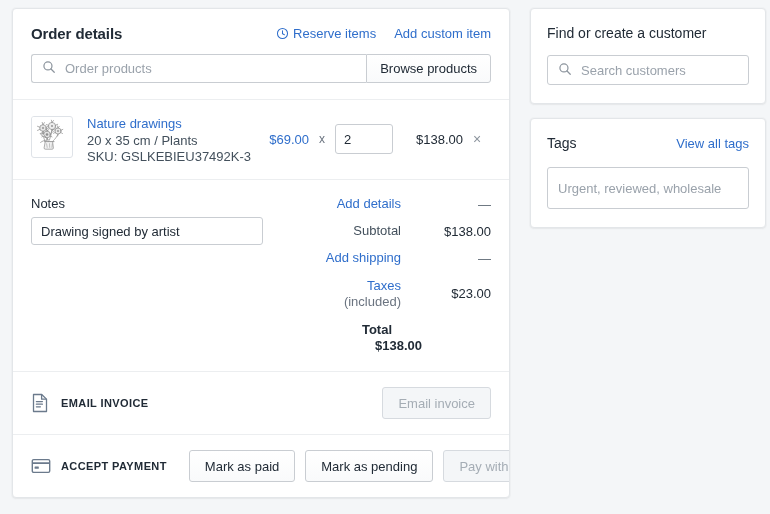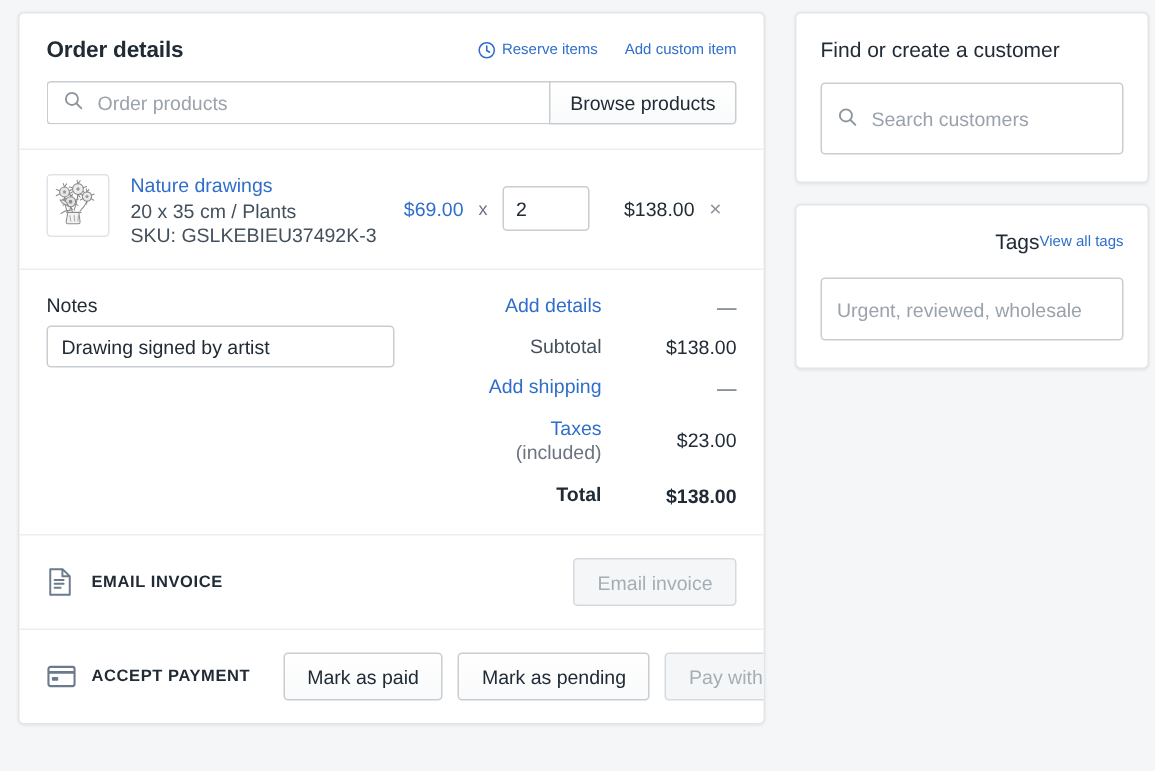--- a/index.html
+++ b/index.html
@@ -52,21 +52,21 @@
     color: #212b36;
     letter-spacing: -0.1px;
   }
   .hdr-actions {
     display: flex;
     align-items: center;
     gap: 18px;
   }
   .link {
     color: #2f6ecb;
-    font-size: 10px;
+    font-size: 13px;
     cursor: pointer;
     white-space: nowrap;
   }
   .link-icon {
     display: inline-flex;
     align-items: center;
     gap: 4px;
   }
   .clock-ico { display:block; }
 
@@ -228,21 +228,21 @@
   .totals-col {
     flex: 1 1 auto;
     padding-left: 4px;
   }
   .trow {
     display: flex;
     align-items: center;
     justify-content: flex-end;
     margin-bottom: 11px;
   }
-  .trow:last-child { margin-bottom: 0; }
+  .trow:last-child { margin-bottom: 0; flex-direction: column; }
   .tlabel {
     flex: 1 1 auto;
     text-align: right;
     font-size: 13px;
     color: #43505c;
     padding-right: 16px;
     line-height: 16px;
   }
   .tlabel.lnk { color: #2f6ecb; cursor: pointer; }
   .tval {
@@ -313,26 +313,26 @@
   .side-sec { padding: 16px 16px 18px 16px; }
   .side-title {
     font-size: 14px;
     font-weight: normal;
     color: #212b36;
     display: block;
   }
   .side-head {
     display: flex;
     align-items: center;
-    justify-content: flex-end;
+    justify-content: space-between;
   }
   .side-input {
     margin-top: 14px;
     width: 100%;
-    height: 48px;
+    height: 30px;
     border: 1px solid #c9cdd2;
     border-radius: 3px;
     background: #fff;
     display: flex;
     align-items: center;
     padding: 0 10px;
     gap: 9px;
     box-sizing: border-box;
   }
   .side-input .ph { color: #9aa2ab; font-size: 13px; }

